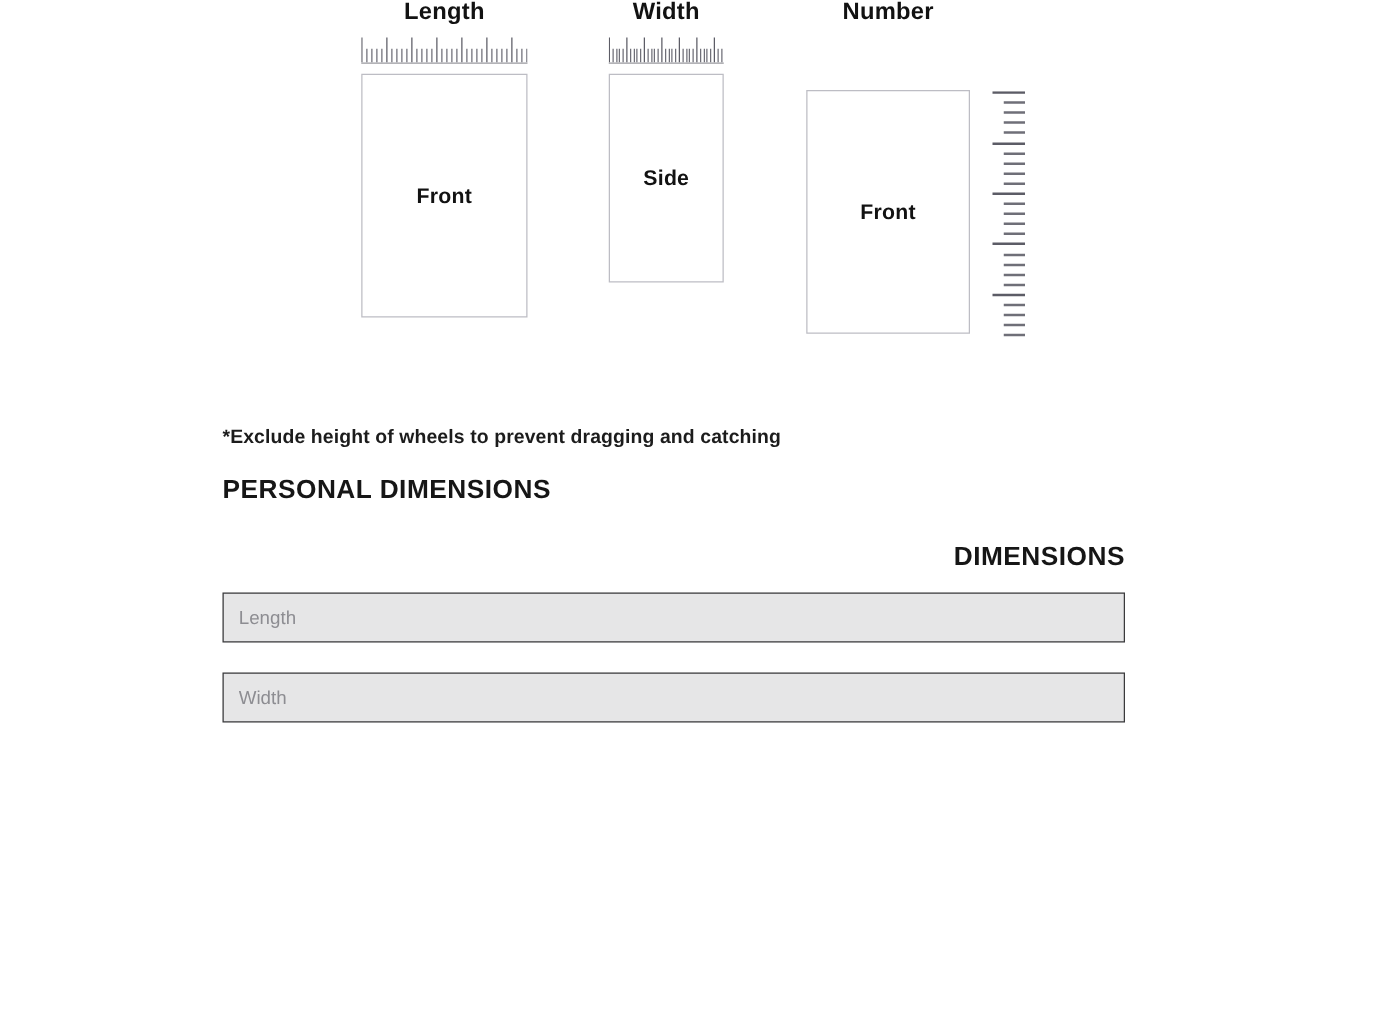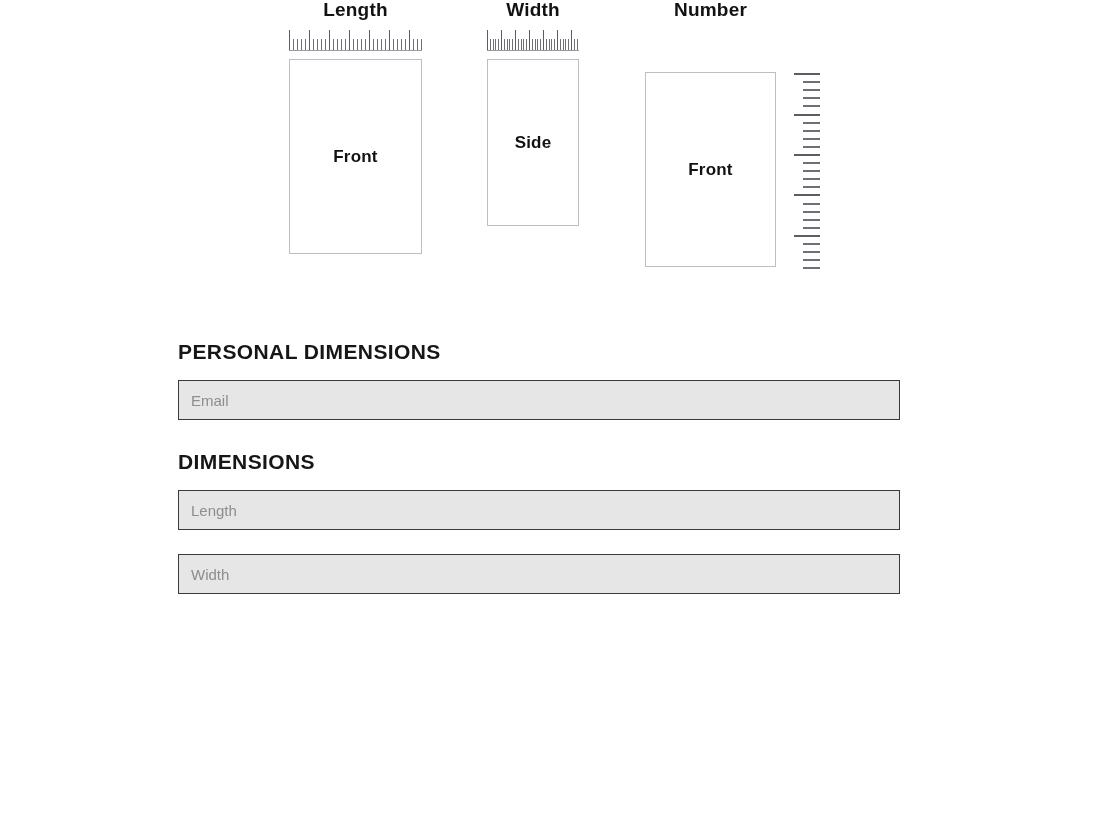--- a/index.html
+++ b/index.html
@@ -102,21 +102,21 @@
   .intro-line.first { margin: 0 0 28px 0; }
   .intro-line.second { margin: 0 0 20px 0; }
 
   .section-heading {
     font-size: 21px;
     font-weight: 700;
     letter-spacing: 0.4px;
     color: #161616;
     margin: 0 0 16px 0;
   }
-  .section-heading.dims { margin-top: 30px; }
+  .section-heading.dims { margin-top: 30px; text-align: right; }
 
   .field {
     display: block;
     width: 100%;
     height: 40px;
     box-sizing: border-box;
     background: #e6e6e7;
     border: 1px solid #3a3a3c;
     padding: 0 12px;
     font-family: "Liberation Sans", sans-serif;
@@ -254,25 +254,25 @@
         <span class="vtick minor" style="top: 186px;"></span>
         <span class="vtick minor" style="top: 194px;"></span>
       </div>
   </div>
 
 </div>
 
 <div class="form-area">
 
 
+  <p class="intro-line second">*Exclude height of wheels to prevent dragging and catching</p>
 
   <h2 class="section-heading">PERSONAL DIMENSIONS</h2>
 
 
-  <input class="field" type="text" placeholder="Email" style="">
 
 
   <h2 class="section-heading dims">DIMENSIONS</h2>
 
   <input class="field" type="text" placeholder="Length" style="">
 
   <input class="field last" type="text" placeholder="Width" style="">
 
 </div>
 

